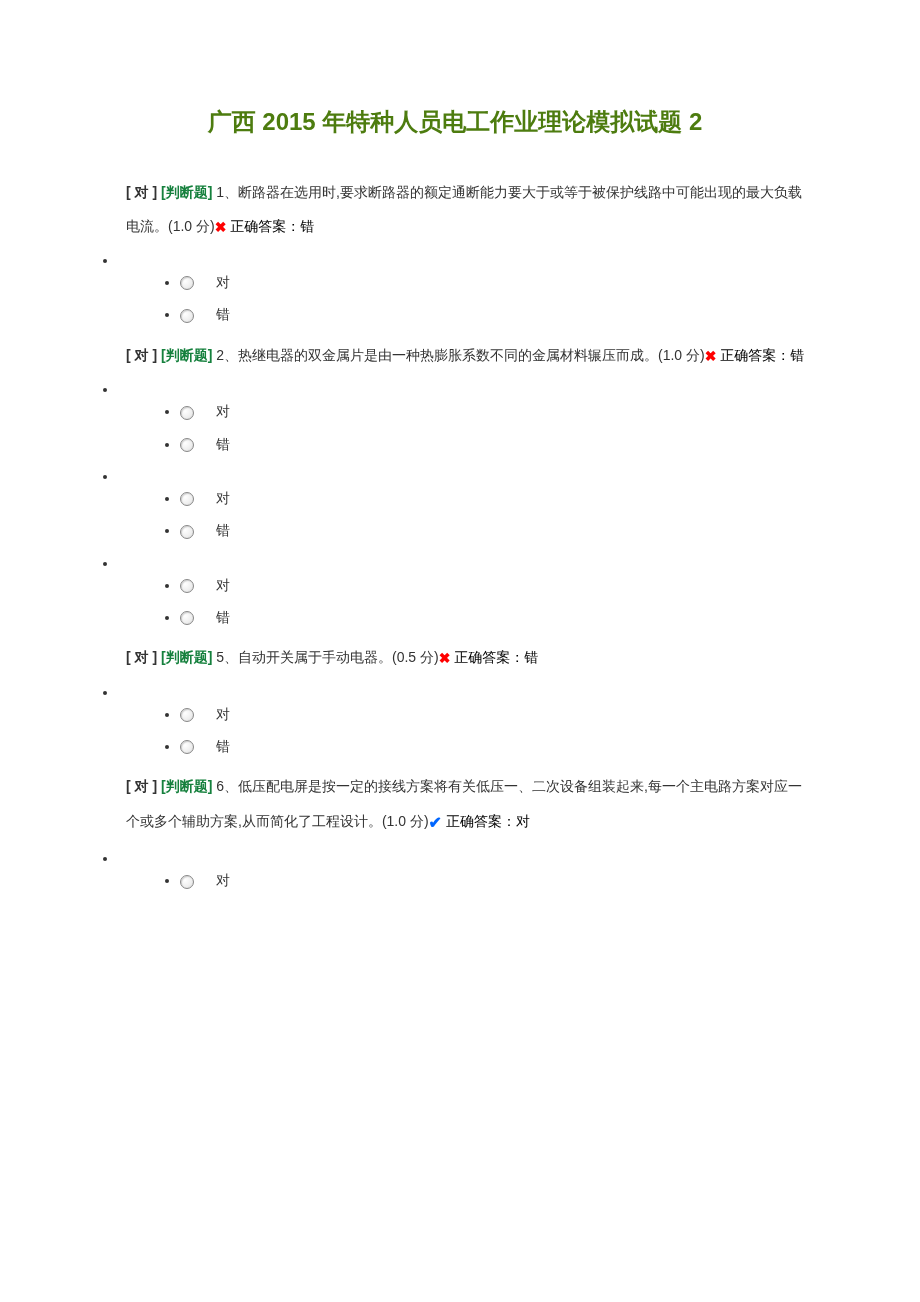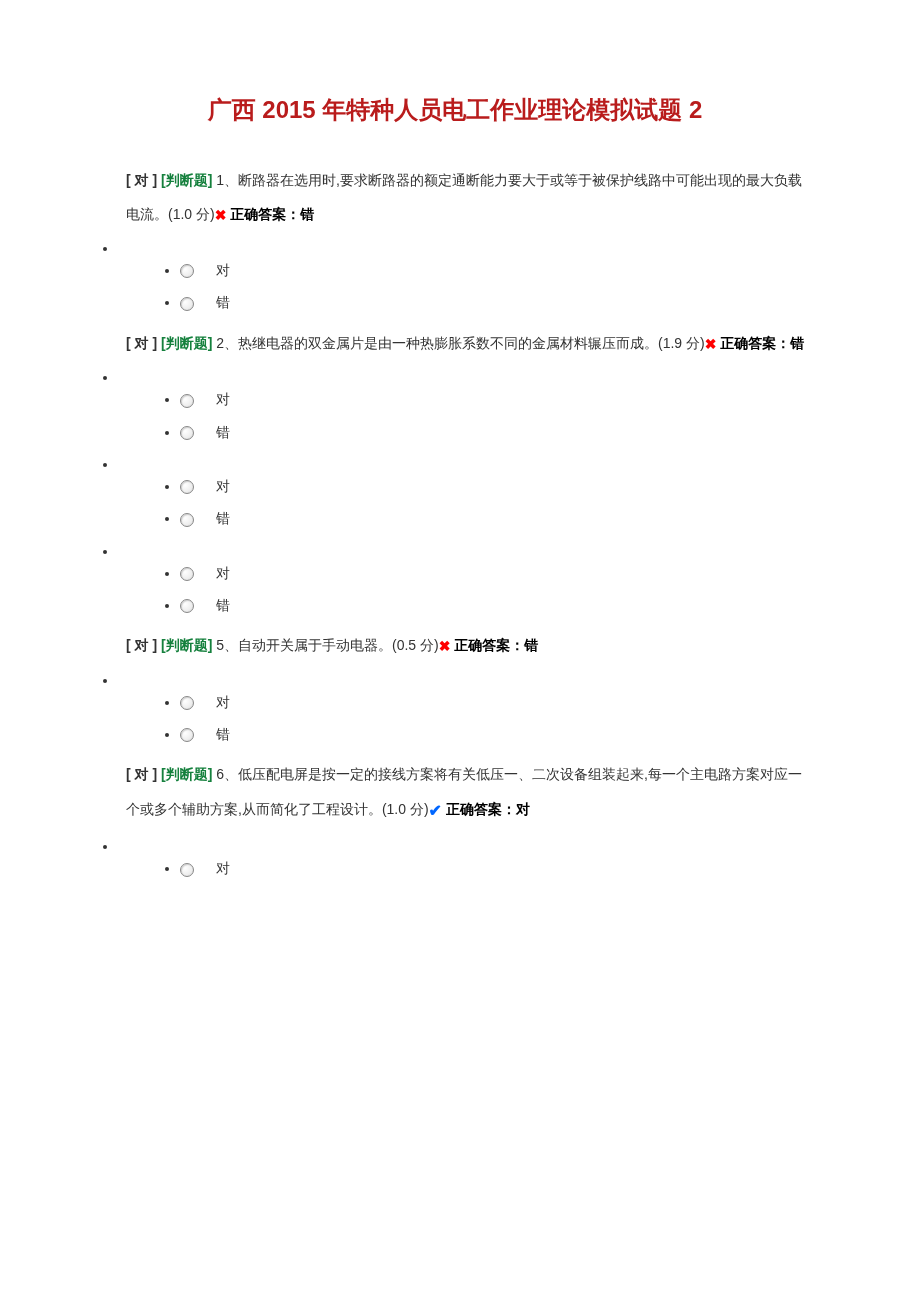--- a/index.html
+++ b/index.html
@@ -8,46 +8,46 @@
     background: #fff;
     font-family: "Microsoft YaHei", "SimSun", sans-serif;
     font-size: 14px;
     color: #333;
     width: 920px;
   }
   .page {
     padding: 90px 110px 40px 100px;
   }
   h1 {
-    color: #b91c1c;
+    color: #4d7c0f;
     text-align: center;
     font-size: 24px;
     font-weight: bold;
-    margin: 4px 0 38px 0;
+    margin: 16px 0 38px 0;
   }
   .question-block {
     margin-bottom: 2px;
   }
   .q-text {
     line-height: 2.4;
     margin-left: 26px;
     margin-bottom: 2px;
   }
   .user-ans {
     font-weight: bold;
   }
   .judge-tag {
     color: #15803d;
     font-weight: bold;
   }
   .q-body {
     color: #333;
   }
   .correct-ans {
-    font-weight: bold;
+    font-weight: normal;
     color: #000;
   }
   .mark-wrong {
     color: #ff0000;
     font-weight: bold;
     font-size: 14px;
     display: inline-block;
     vertical-align: -1px;
   }
   .mark-right {
@@ -108,21 +108,21 @@
     </ul>
     <ul class="inner">
       <li><span class="radio"></span><span class="opt-label">对</span></li>
       <li><span class="radio"></span><span class="opt-label">错</span></li>
     </ul>
   </div>
 
   <div class="question-block">
     <div class="q-text">
       <span class="user-ans">[ 对 ]</span>
-      <span class="judge-tag">[判断题]</span><span class="q-body"> 2、热继电器的双金属片是由一种热膨胀系数不同的金属材料辗压而成。(1.9 分)</span><span class="mark-wrong">✖</span>
+      <span class="judge-tag">[判断题]</span><span class="q-body"> 2、热继电器的双金属片是由一种热膨胀系数不同的金属材料辗压而成。(1.0 分)</span><span class="mark-wrong">✖</span>
       <span class="correct-ans">正确答案：错</span>
     </div>
     <ul class="outer">
       <li class="bullet-only"></li>
     </ul>
     <ul class="inner">
       <li><span class="radio"></span><span class="opt-label">对</span></li>
       <li><span class="radio"></span><span class="opt-label">错</span></li>
     </ul>
   </div>

